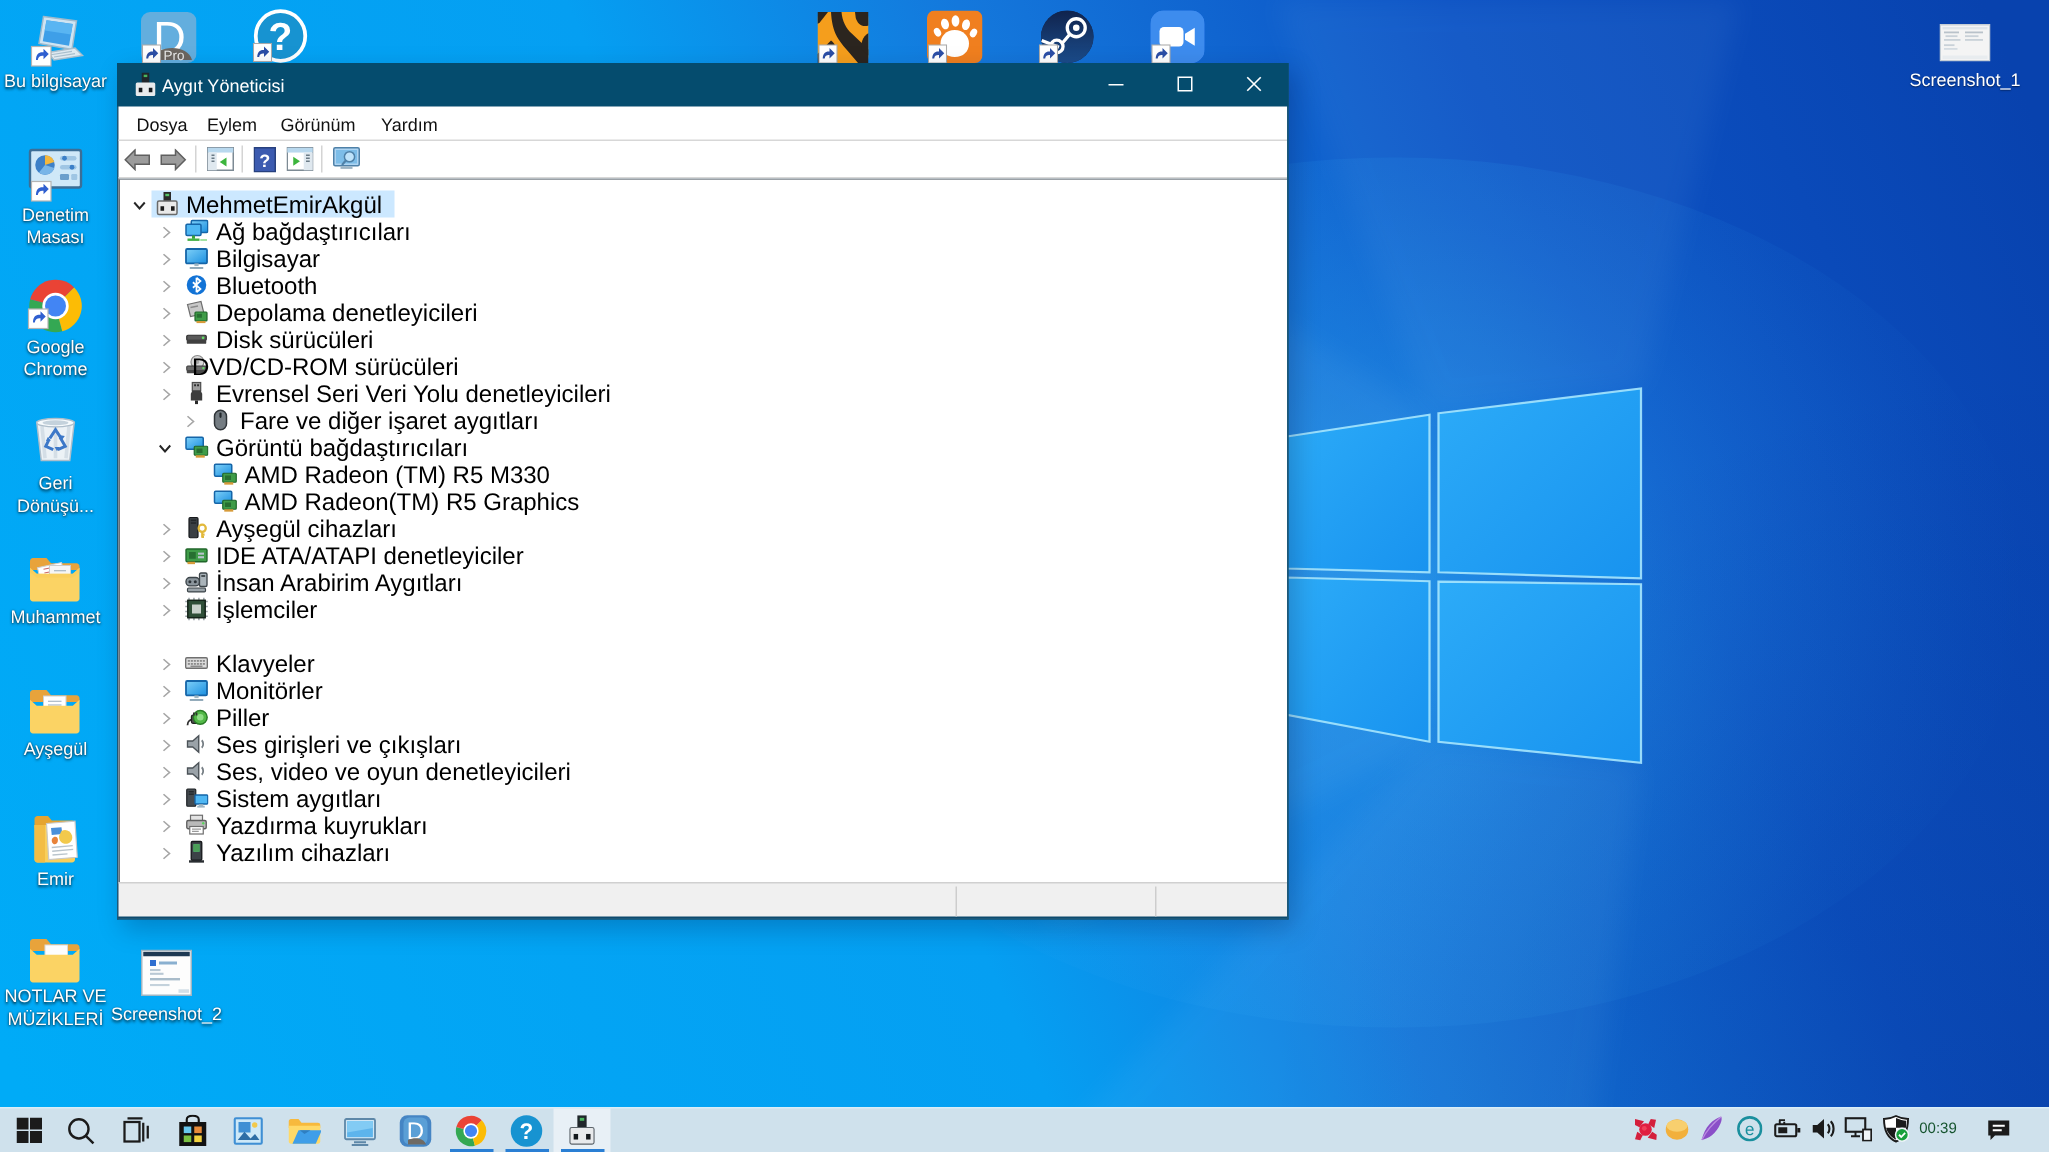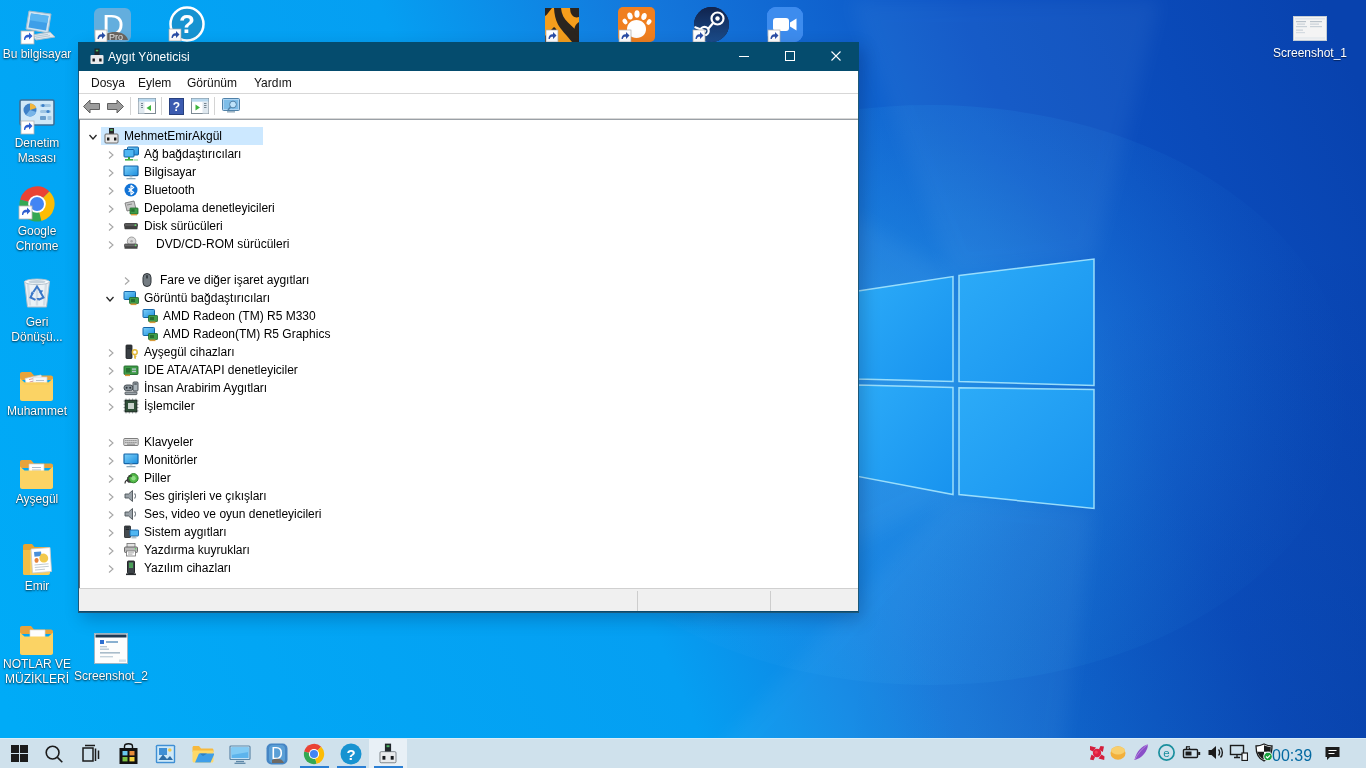--- a/index.html
+++ b/index.html
@@ -22,30 +22,30 @@
   #menubar span { position:absolute; top:5px; }
   #toolbar { position:absolute; left:0; top:52px; width:779px; height:25px; background:#fff;
              border-bottom:1px solid #d7d7d7; }
   .tsep { position:absolute; top:3px; width:1px; height:18px; background:#d4d4d4; }
   #content { position:absolute; left:0; top:77px; width:779px; height:469px; background:#fff;
              border-left:1px solid #64707a; border-top:1px solid #9aa0a6; overflow:hidden; }
   #statusbar { position:absolute; left:0; top:546px; width:779px; height:23px; background:#f0f0f0;
                border-top:1px solid #d0d0d0; }
   .ssep { position:absolute; top:2px; width:1px; height:20px; background:#cdcdcd; }
   
-  .trow { position:absolute; height:18px; font-size:12px; color:#000; white-space:pre; }
+  .trow { position:absolute; height:18px; font-size:16px; color:#000; white-space:pre; }
   .trow svg.ticon { position:absolute; top:1px; }
   .tlabel { position:absolute; top:2px; }
   .chev { position:absolute; top:5px; }
   
   #taskbar { position:absolute; left:0; top:738px; width:1366px; height:30px; background:#cfe1ec;
              border-top:1px solid #daeef8; }
   .tbicon { position:absolute; }
   .uline { position:absolute; top:27px; height:2px; background:#2a7fd4; }
-  #clock { position:absolute; left:1272px; top:8px; width:40px; text-align:center; font-size:16px; color:#0369a1; }
+  #clock { position:absolute; left:1272px; top:8px; width:40px; text-align:center; font-size:10px; color:#14532d; }
 </style>
 </head>
 <body>
 <div id="desktop">
   <svg id="wall" width="1366" height="768" viewBox="0 0 1366 768">
     <defs>
       <linearGradient id="bg" x1="0" y1="700" x2="1366" y2="100" gradientUnits="userSpaceOnUse">
         <stop offset="0" stop-color="#00abf7"></stop>
         <stop offset="0.42" stop-color="#059ff2"></stop>
         <stop offset="0.58" stop-color="#1478dc"></stop>
@@ -534,21 +534,26 @@
           </svg><span class="tlabel" style="left:64px">Depolama denetleyicileri</span></div>
       <div class="trow" style="left:0;top:97px;width:779px"><svg class="chev" style="left:26px" width="10" height="10">
             <use href="#chev-c"></use>
           </svg><svg class="ticon" style="left:43px" width="16" height="16">
             <use href="#sym-disk"></use>
           </svg><span class="tlabel" style="left:64px">Disk sürücüleri</span></div>
       <div class="trow" style="left:0;top:115px;width:779px"><svg class="chev" style="left:26px" width="10" height="10">
             <use href="#chev-c"></use>
           </svg><svg class="ticon" style="left:43px" width="16" height="16">
             <use href="#sym-dvd"></use>
-          </svg><span class="tlabel" style="left:76px">DVD/CD-ROM sürücüleri</span></div>
+          </svg><span class="tlabel" style="left:48px">DVD/CD-ROM sürücüleri</span></div>
+      <div class="trow" style="left:0;top:133px;width:779px"><svg class="chev" style="left:26px" width="10" height="10">
+            <use href="#chev-c"></use>
+          </svg><svg class="ticon" style="left:43px" width="16" height="16">
+            <use href="#sym-usb"></use>
+          </svg><span class="tlabel" style="left:64px">Evrensel Seri Veri Yolu denetleyicileri</span></div>
       <div class="trow" style="left:16px;top:151px;width:779px"><svg class="chev" style="left:26px" width="10" height="10">
             <use href="#chev-c"></use>
           </svg><svg class="ticon" style="left:43px" width="16" height="16">
             <use href="#sym-mouse"></use>
           </svg><span class="tlabel" style="left:64px">Fare ve diğer işaret aygıtları</span></div>
       <div class="trow" style="left:0;top:169px;width:779px"><svg class="chev" style="left:25px" width="10" height="10">
             <use href="#chev-e"></use>
           </svg><svg class="ticon" style="left:43px" width="16" height="16">
             <use href="#sym-display"></use>
           </svg><span class="tlabel" style="left:64px">Görüntü bağdaştırıcıları</span></div>

